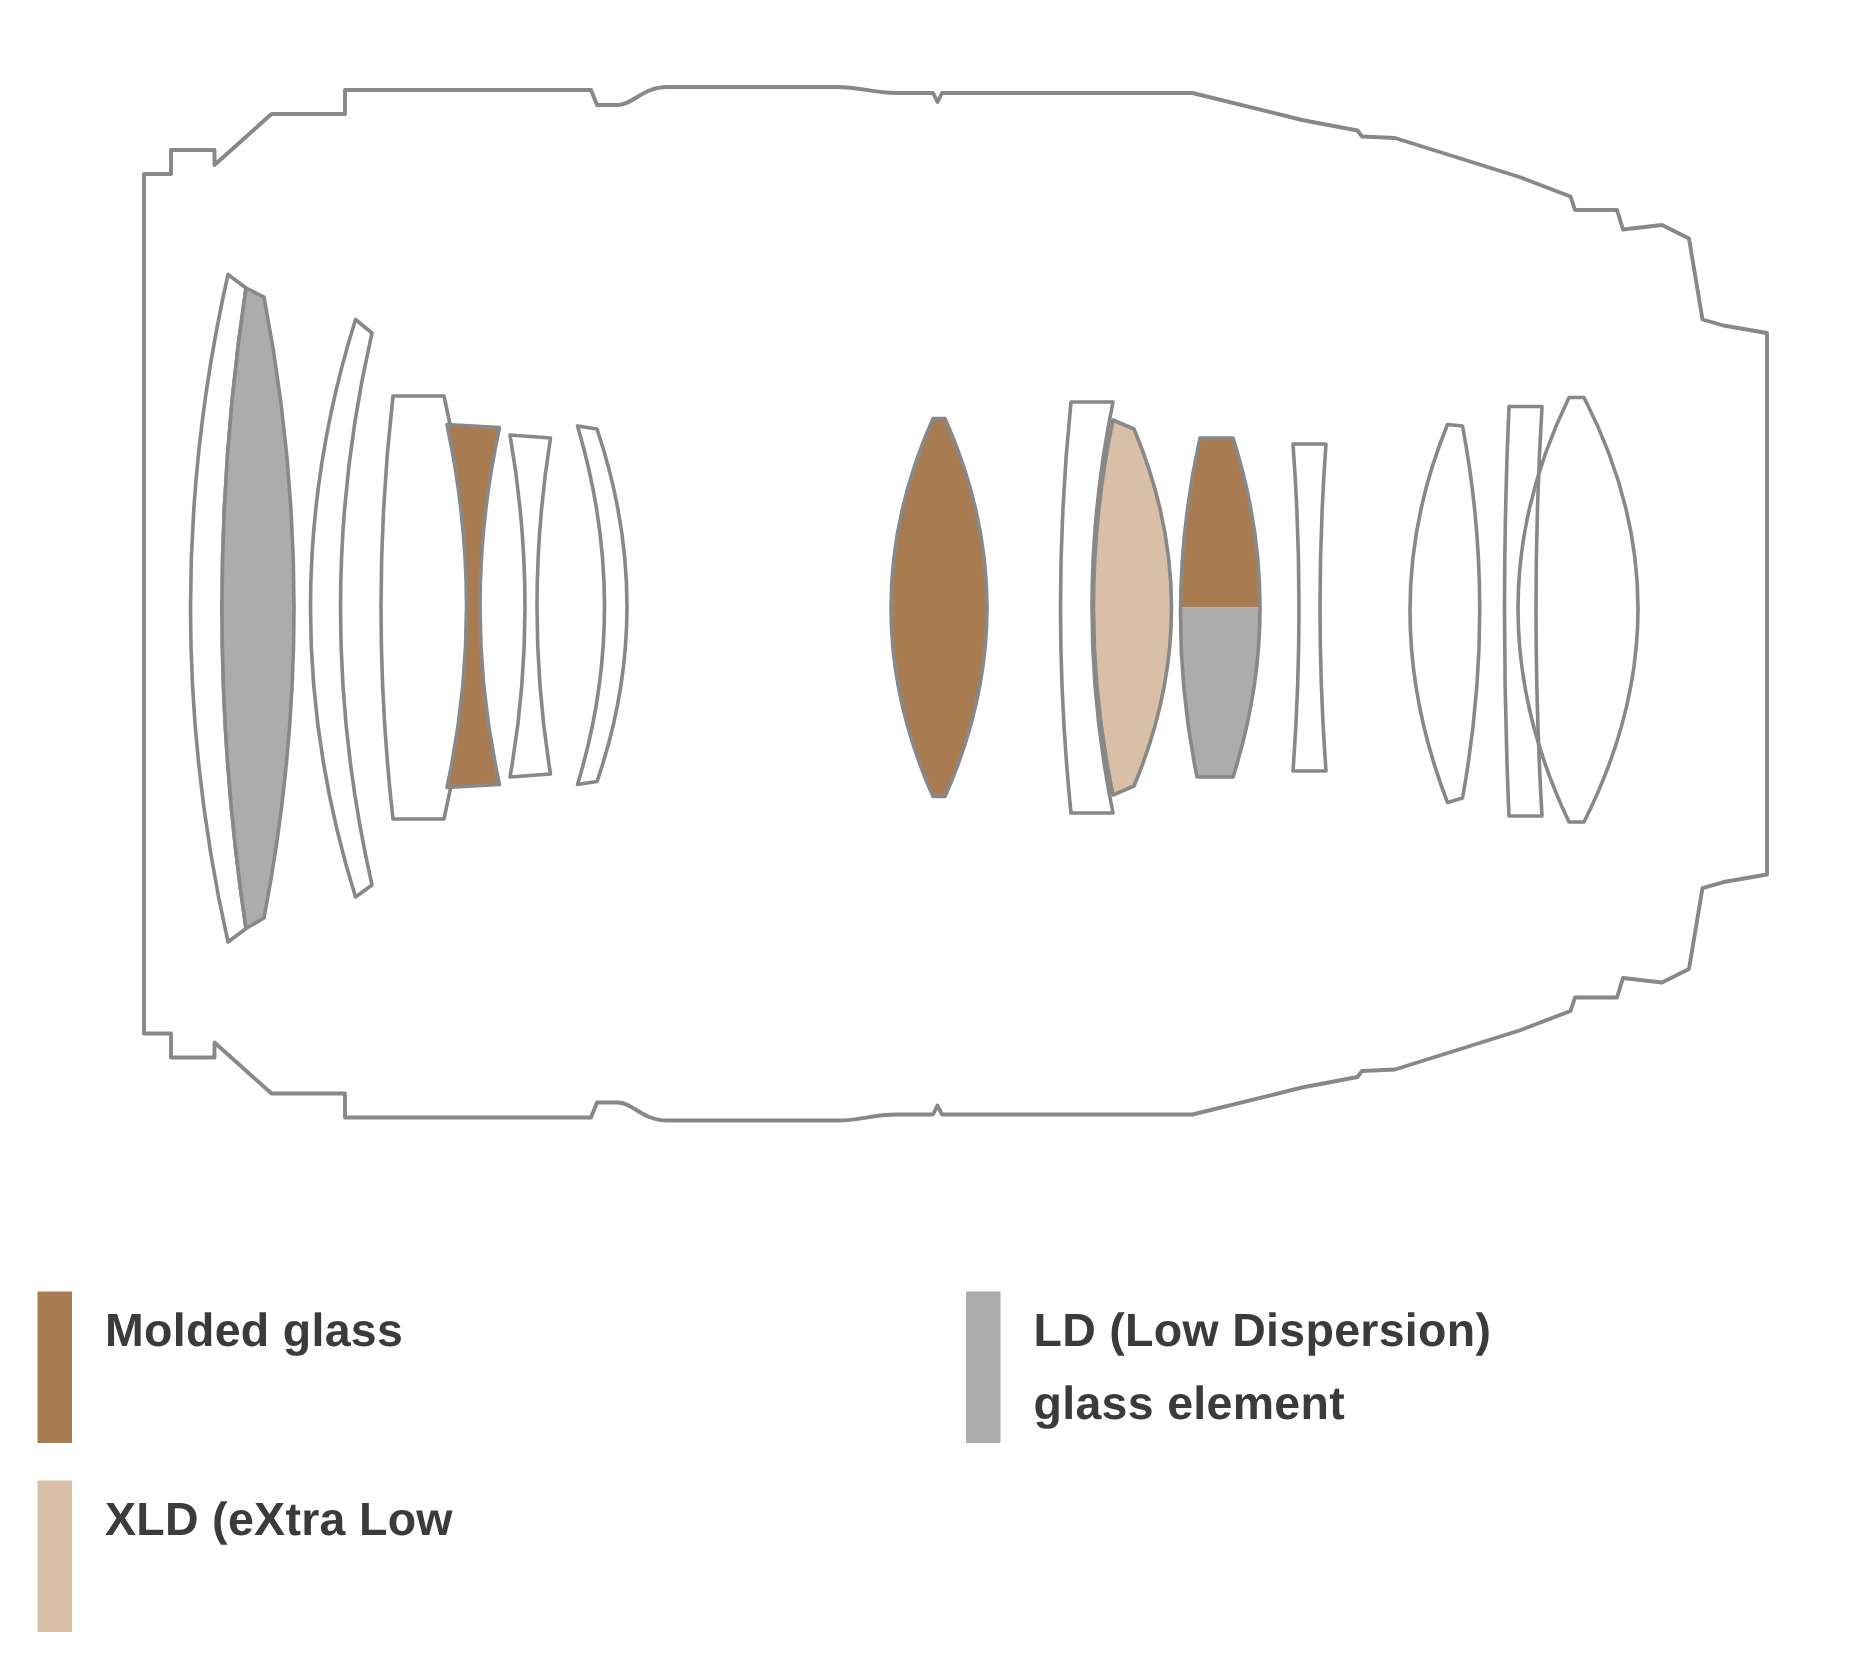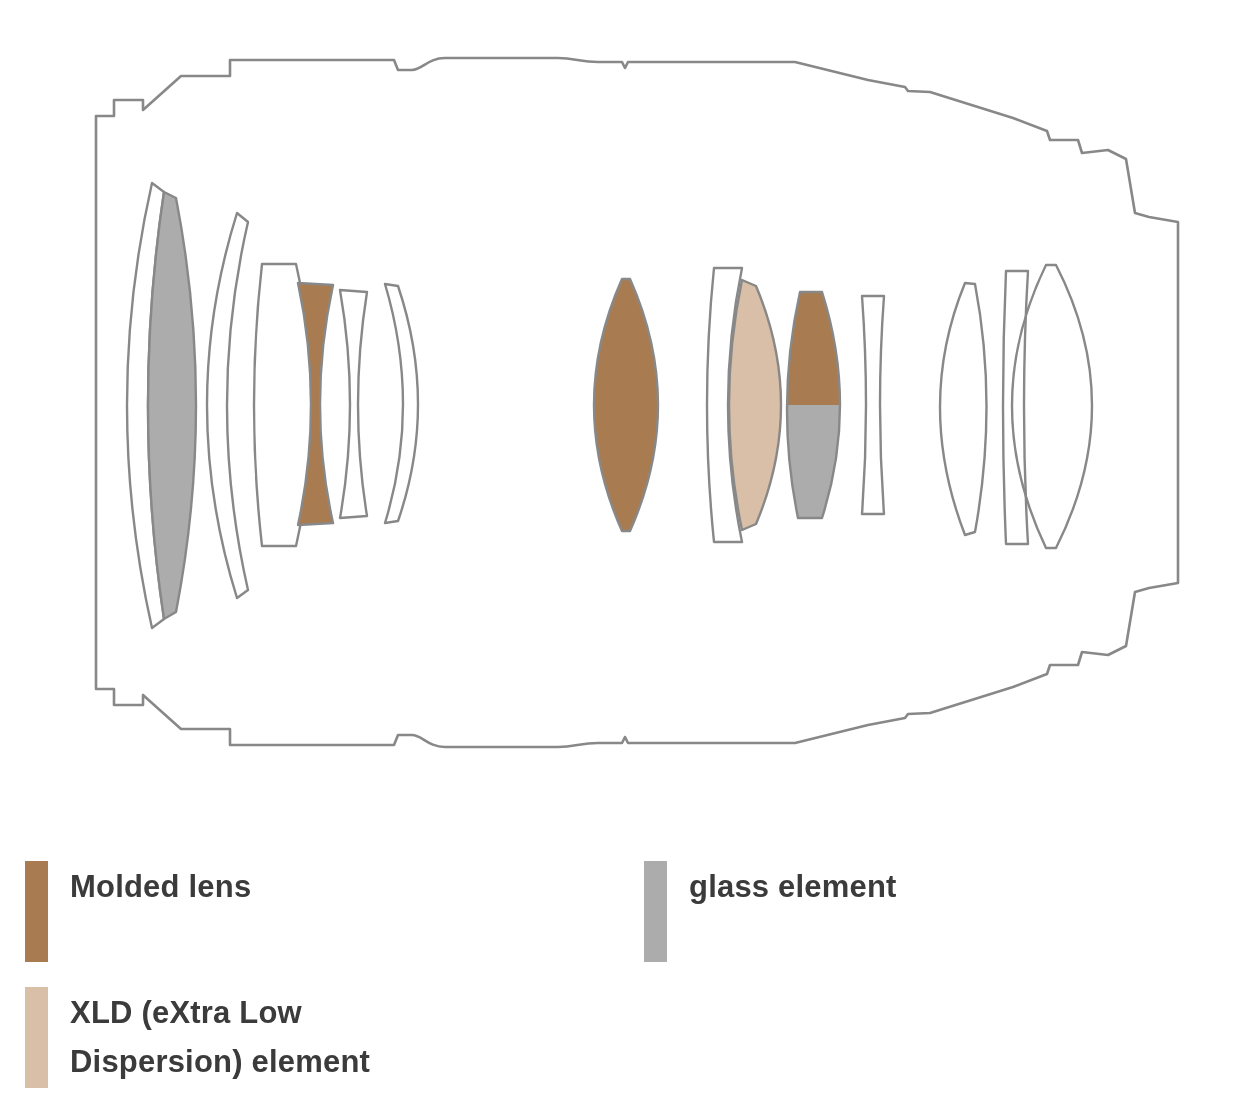--- a/index.html
+++ b/index.html
@@ -27,21 +27,21 @@
   .legend-text {
     font-size: 31px;
     font-weight: 700;
     line-height: 49px;
     padding-top: 1px;
     white-space: nowrap;
     letter-spacing: 0.2px;
   }
   .legend-aspherical { left: 25px; top: 861px; }
   .legend-ld        { left: 644px; top: 861px; }
-  .legend-xld       { left: 25px; top: 987px; }
+  .legend-xld       { left: 25px; top: 987px; text-align: center; }
 </style>
 </head>
 <body>
 
 <div class="stage">
 
   <svg class="lens-svg" width="1245" height="805" viewBox="0 0 1245 805">
     <defs>
       <clipPath id="clip-top">
           <rect x="760" y="180" width="120" height="225"></rect>
@@ -96,32 +96,32 @@
     <path fill="none" stroke-width="2.4" d="M 965 283 L 975 284 Q 998 405 975 532 L 965 535 Q 915 405 965 283 Z" stroke="#888888"></path>
 
     <path fill="none" stroke-width="2.4" d="M 1006 271 L 1028 271 Q 1020 405 1028 544 L 1006 544 Q 1000 405 1006 271 Z" stroke="#888888"></path>
 
     <path fill="none" stroke-width="2.4" d="M 1046 265 L 1056 265 Q 1128 405 1056 548 L 1046 548 Q 978 405 1046 265 Z" stroke="#888888"></path>
   </svg>
 
   <div class="legend-item legend-aspherical">
     <div class="legend-swatch" style="background: rgb(168, 124, 80);"></div>
     <div class="legend-text" style="color: rgb(59, 59, 59);">
-      <div>Molded lens</div>
+      <div>Molded glass</div>
     </div>
   </div>
 
   <div class="legend-item legend-ld">
     <div class="legend-swatch" style="background: rgb(172, 172, 172);"></div>
     <div class="legend-text" style="color: rgb(59, 59, 59);">
+      <div>LD (Low Dispersion)</div>
       <div>glass element</div>
     </div>
   </div>
 
   <div class="legend-item legend-xld">
     <div class="legend-swatch" style="background: rgb(217, 191, 167);"></div>
     <div class="legend-text" style="color: rgb(59, 59, 59);">
       <div>XLD (eXtra Low</div>
-      <div>Dispersion) element</div>
     </div>
   </div>
 
 </div>
 
 </body></html>

